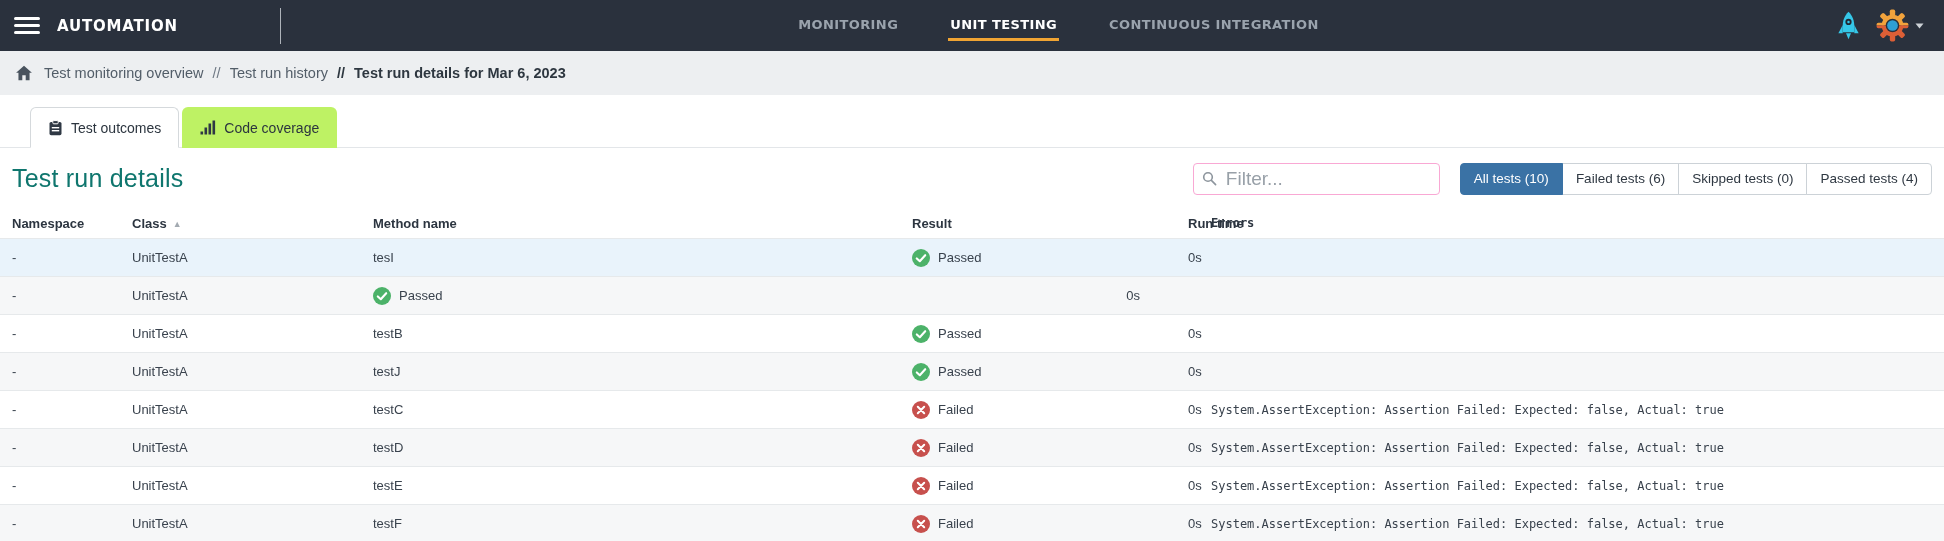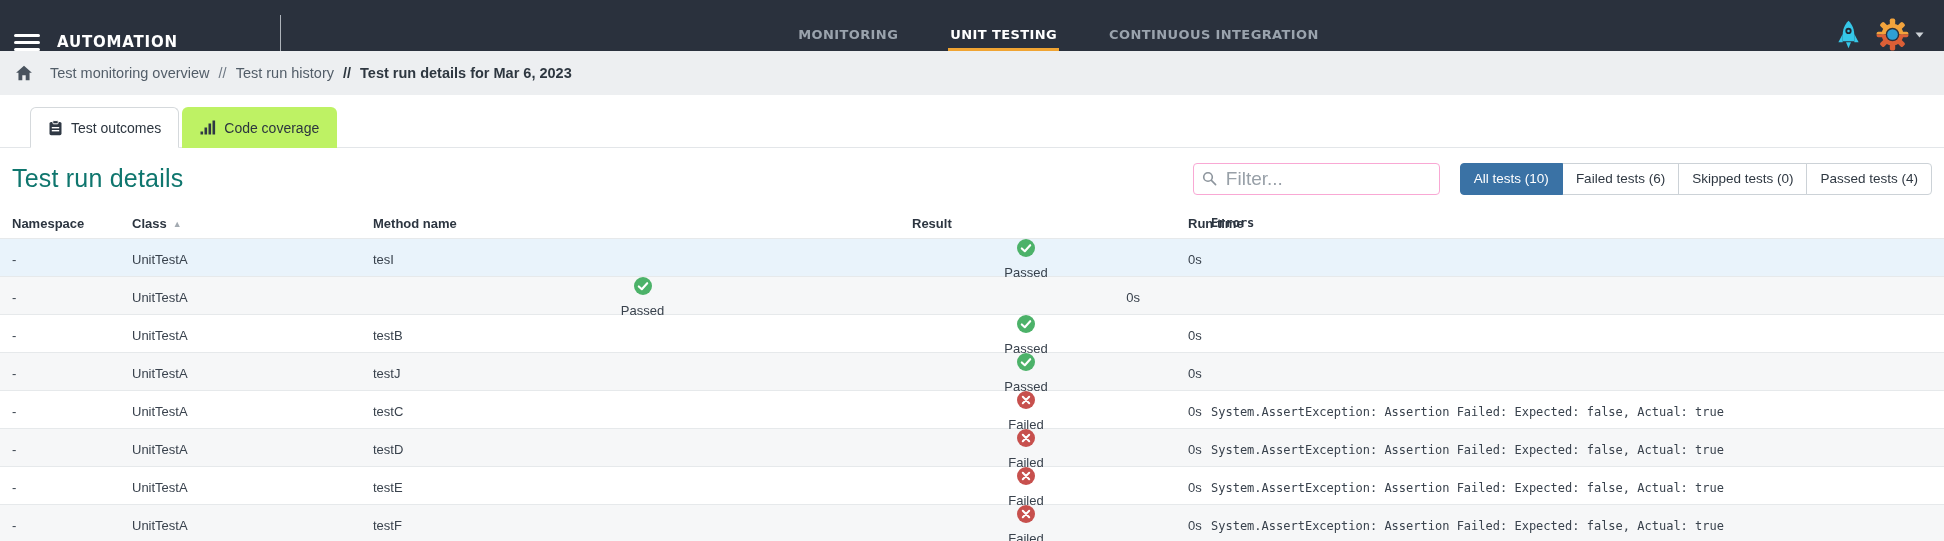--- a/index.html
+++ b/index.html
@@ -3,40 +3,40 @@
 <meta charset="utf-8">
 <style>
   * { margin:0; padding:0; box-sizing:border-box; }
   html,body { background:#fff; }
   .app {
     position:relative; width:1944px; height:541px; overflow:hidden;
     font-family:"Liberation Sans", sans-serif; background:#fff; color:#39424d;
   }
   
   .navbar {
-    height:51px; background:var(--navbar-bg,#2a313d); display:flex; align-items:flex-end;
+    height:51px; background:var(--navbar-bg,#2a313d); display:flex; align-items:center;
     padding:0 16px 0 14px;
   }
   .nav-left { display:flex; align-items:center; width:266px; flex:0 0 auto; }
   .hamburger { width:26px; height:17px; display:flex; flex-direction:column; justify-content:space-between; cursor:pointer; }
   .hamburger span { display:block; height:3px; border-radius:2px; background:#fff; }
   .brand { color:#fff; font-weight:700; font-size:15px; letter-spacing:.8px; margin-left:17px; font-family:"DejaVu Sans","Liberation Sans",sans-serif; }
   .nav-divider { width:1px; height:36px; background:#c6cad0; opacity:.85; flex:0 0 auto; }
   .nav-center { flex:1; display:flex; justify-content:center; align-items:center; gap:48px; }
   .nav-link {
     font-size:13px; font-weight:700; letter-spacing:.4px; color:#9aa3ad; cursor:pointer;
     padding:6px 2px; border-bottom:3px solid transparent; font-family:"DejaVu Sans","Liberation Sans",sans-serif;
   }
   .nav-link.active { color:#fff; border-bottom-color:var(--accent-orange,#f0a433); }
   .nav-icons { display:flex; align-items:center; gap:15px; flex:0 0 auto; padding-right:4px; }
   .icon-btn { display:flex; align-items:center; cursor:pointer; }
   .caret { margin-left:6px; }
   
   .breadcrumb-bar {
-    height:44px; background:#edeff1; display:flex; align-items:center; padding:0 15px; gap:15px;
+    height:44px; background:#edeff1; display:flex; align-items:center; padding:0 15px; gap:9px;
     font-size:14.5px;
   }
   .crumb { color:#525d68; cursor:pointer; }
   .crumb.current { color:#2e3740; font-weight:700; cursor:default; }
   .crumb-sep { color:#6e7884; }
   .crumb-sep.strong { color:#2e3740; font-weight:700; }
   .home-icon { margin-right:2px; display:flex; align-items:center; cursor:pointer; }
   
   .tabstrip { margin-top:12px; padding-left:10px; border-bottom:1px solid #e3e6e9; display:flex; }
   .tab {
@@ -76,21 +76,21 @@
   .thead { height:30px; font-size:13px; font-weight:700; color:#2c3540; }
   .thead .cell { cursor:pointer; }
   .tbody .trow { height:38px; border-top:1px solid #e6e9eb; font-size:13px; color:#39424d; cursor:pointer; }
   .tbody .trow.stripe { background:#f6f7f8; }
   .tbody .trow.highlight { background:var(--row-highlight,#e9f3fb); }
   .cell { white-space:nowrap; }
   .cell.runtime { text-align:right;margin-left:48px; }
   .thead .cell.runtime { text-align:left; }
   .cell.errors { padding-left:14px; font-family:"DejaVu Sans Mono","Liberation Mono",monospace; font-size:12px; overflow:hidden; }
   .sort-arrow { font-size:9px; color:#a3aab1; margin-left:6px; vertical-align:1px; }
-  .result-cell { display:flex; align-items:center; gap:8px;flex-direction:column; }
+  .result-cell { display:flex; align-items:center; gap:8px; }
   svg { display:block; }
 </style>
 </head>
 <body>
 
 <div class="app" style="--navbar-bg: #2a313d; --accent-orange: #f0a433; --active-filter: #3a72a5; --row-highlight: #e9f3fb;">
 
   <div class="navbar">
     <div class="nav-left">
       <div class="hamburger">

